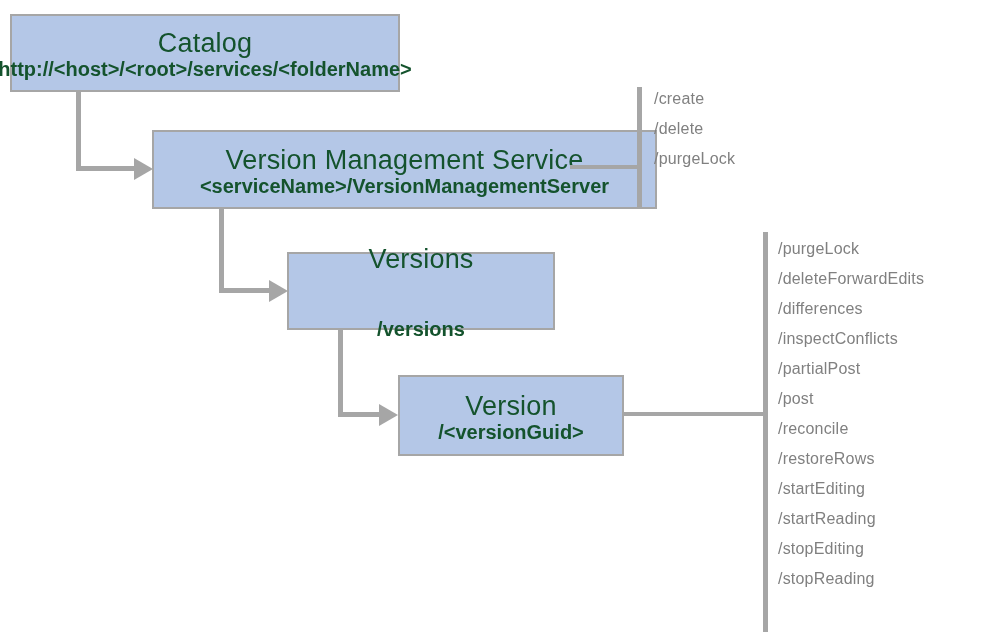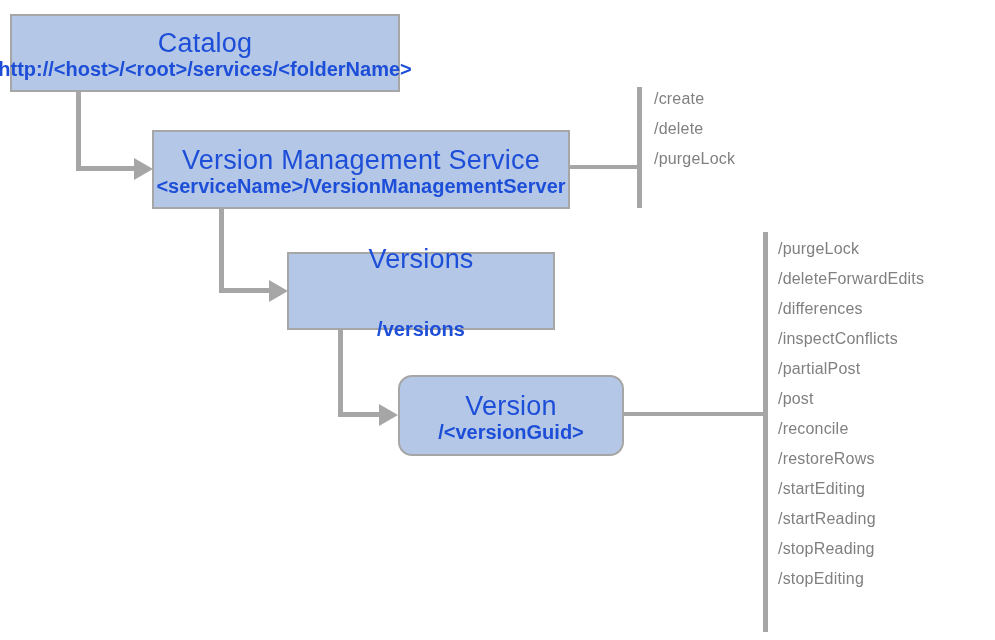--- a/index.html
+++ b/index.html
@@ -17,39 +17,39 @@
   
   .node {
     position: absolute;
     background: #b4c7e7;
     border: 2.5px solid #a6a6a6;
     display: flex;
     flex-direction: column;
     align-items: center;
     justify-content: center;
     text-align: center;
-    color: #1d4ed8;
+    color: #14532d;
   }
   .node-title {
     font-size: 27px;
     line-height: 32px;
     font-weight: 400;
     letter-spacing: 0.2px;
     white-space: nowrap;
   }
   .node-subtitle {
     font-size: 20px;
     line-height: 20px;
     font-weight: 600;
     white-space: nowrap;
   }
   #node-catalog  { left: 10px;  top: 14px;  width: 390px; height: 78px; }
-  #node-vms      { left: 152px; top: 130px; width: 418px; height: 79px; }
+  #node-vms      { left: 152px; top: 130px; width: 505px; height: 79px; }
   #node-versions { left: 287px; top: 252px; width: 268px; height: 78px; gap: 44px; }
-  #node-version  { left: 398px; top: 375px; width: 226px; height: 81px; border-radius: 14px; }
+  #node-version  { left: 398px; top: 375px; width: 226px; height: 81px; }
 
   
   .seg { position: absolute; background: #a6a6a6; }
   .arrowhead {
     position: absolute;
     width: 0; height: 0;
     border-top: 11px solid transparent;
     border-bottom: 11px solid transparent;
     border-left: 19px solid #a6a6a6;
   }
@@ -136,17 +136,17 @@
     <div class="op">/purgeLock</div>
     <div class="op">/deleteForwardEdits</div>
     <div class="op">/differences</div>
     <div class="op">/inspectConflicts</div>
     <div class="op">/partialPost</div>
     <div class="op">/post</div>
     <div class="op">/reconcile</div>
     <div class="op">/restoreRows</div>
     <div class="op">/startEditing</div>
     <div class="op">/startReading</div>
+    <div class="op">/stopEditing</div>
     <div class="op">/stopReading</div>
-    <div class="op">/stopEditing</div>
   </div>
 
 </div>
 
 </body></html>

